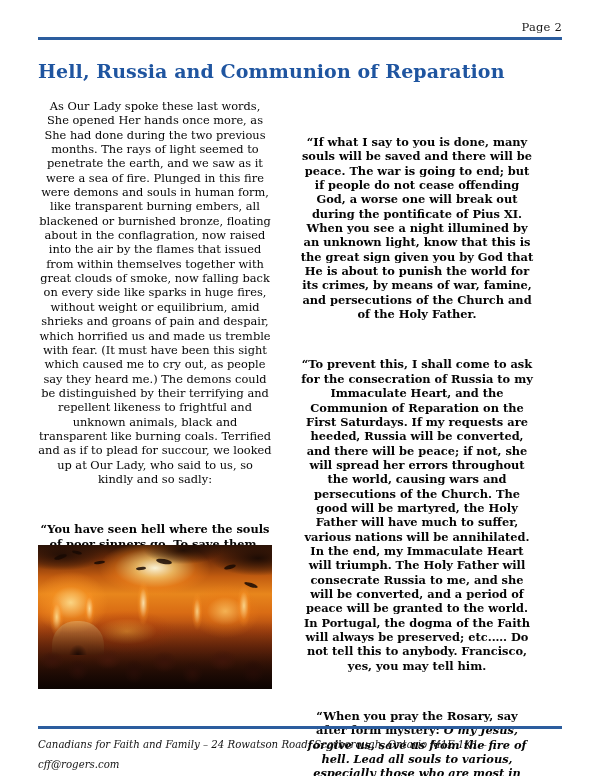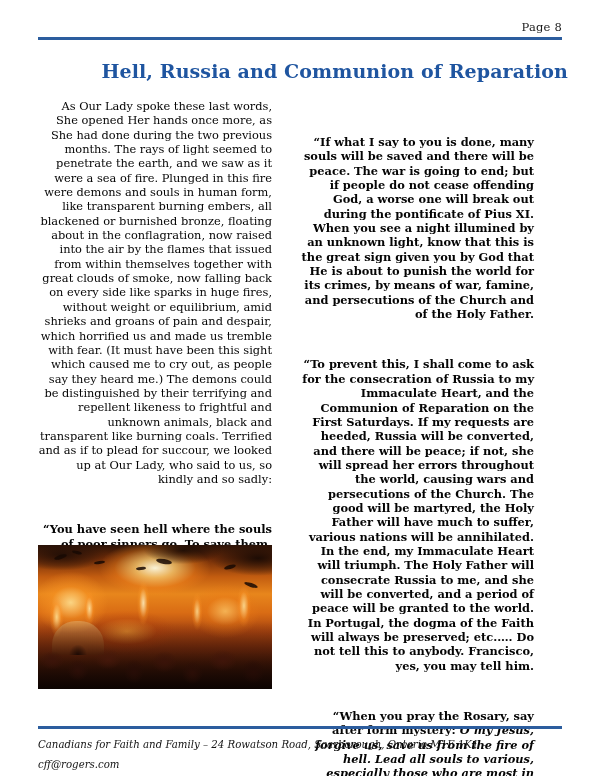--- a/index.html
+++ b/index.html
@@ -43,24 +43,24 @@
   }
   .header-rule {
     height: 3px;
     background: #2c5d9e;
     width: 100%;
   }
 
   
   .doc-title {
     position: absolute;
-    left: 44px;
+    left: 38px;
     top: 59px;
     width: 524px;
-    text-align: right;
+    text-align: left;
     color: #1f55a0;
     font-family: "DejaVu Serif", "Liberation Serif", serif;
     font-weight: bold;
     font-size: 19px;
     line-height: 24px;
     letter-spacing: 0.1px;
   }
 
   
   .columns {
@@ -74,21 +74,21 @@
     position: absolute;
     top: 0;
     width: 234px;
   }
   .col-left  { left: 0; }
   .col-right { left: 262px; }
 
   .para {
     font-size: 11.4px;
     line-height: 14.35px;
-    text-align: right;
+    text-align: center;
     margin: 0 0 9px 0;
     color: #050505;
     font-family: "DejaVu Serif", "Liberation Serif", serif;
     hyphens: none;
   }
   .para.bold { font-weight: bold; margin-top: 36px; }
   .para .ital { font-style: italic; }
 
   
   .figure {
@@ -202,21 +202,21 @@
     color: #121212;
     font-family: "DejaVu Serif", "Liberation Serif", serif;
   }
 </style>
 </head>
 <body>
 
 <div class="page">
 
   <div class="header">
-    <div class="page-number">Page 8</div>
+    <div class="page-number">Page 2</div>
     <div class="header-rule"></div>
   </div>
 
   <div class="doc-title">Hell, Russia and Communion of Reparation</div>
 
   <div class="columns">
 
     <div class="col col-left">
       <p class="para">As Our Lady spoke these last words, She opened Her hands once more, as She had done during the two previous months. The rays of light seemed to penetrate the earth, and we saw as it were a sea of fire. Plunged in this fire were demons and souls in human form, like transparent burning embers, all blackened or burnished bronze, floating about in the conflagration, now raised into the air by the flames that issued from within themselves together with great clouds of smoke, now falling back on every side like sparks in huge fires, without weight or equilibrium, amid shrieks and groans of pain and despair, which horrified us and made us tremble with fear. (It must have been this sight which caused me to cry out, as people say they heard me.) The demons could be distinguished by their terrifying and repellent likeness to frightful and unknown animals, black and transparent like burning coals. Terrified and as if to plead for succour, we looked up at Our Lady, who said to us, so kindly and so sadly:</p>
       <p class="para bold">“You have seen hell where the souls of poor sinners go. To save them, God wishes to establish in the world devotion to my Immaculate Heart.</p>

